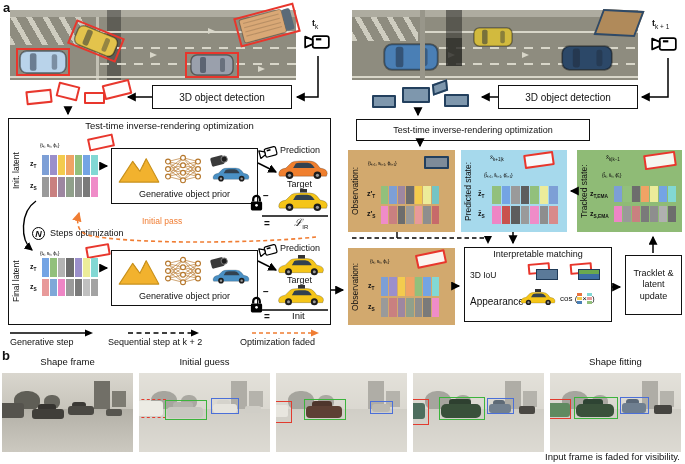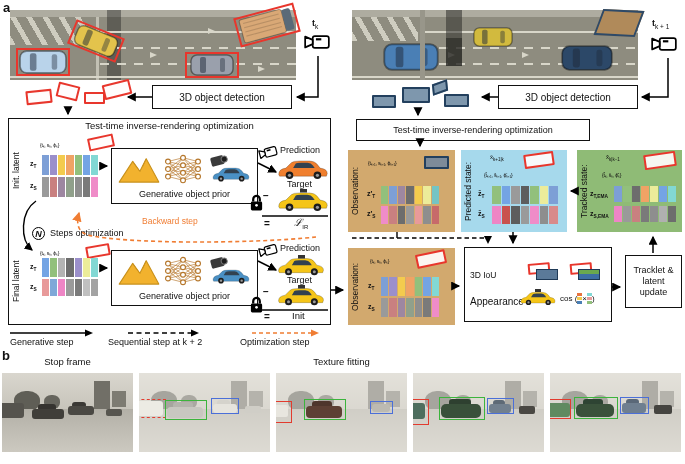--- a/index.html
+++ b/index.html
@@ -254,21 +254,21 @@
   <div class="txt" style="left:287px;top:180px;font-size:9px">Target</div>
   <div class="txt" style="left:263px;top:190px;font-size:10px;font-weight:bold">−</div>
   <svg class="icon" style="left:276px;top:189px" width="54" height="24">
       <use href="#sym-car" width="54" height="24" style="color:#f5c518"></use>
       <rect x="24" y="0" width="7" height="3.5" fill="#333"></rect>
     </svg>
   <div class="sumline" style="left:262px;top:215px;width:66px"></div>
   <div class="txt" style="left:264px;top:218px;font-size:10px;font-weight:bold">=</div>
   <div class="txt" style="left:294px;top:217px;font-size:10px;font-style:italic;font-family:'DejaVu Serif',serif"><span>ℒ</span><sub style="font-size:6px;font-style:normal;font-family:'Liberation Sans',sans-serif">IR</sub></div>
 
-  <div class="txt opline" style="left:142px;top:217px;font-size:8.5px">Backward step</div>
+  <div class="txt opline" style="left:142px;top:217px;font-size:8.5px">Initial pass</div>
 
   <div class="circn" style="left:32px;top:227px">N</div>
   <div class="txt" style="left:50px;top:229px;font-size:9px">Steps optimization</div>
 
   <div class="vlab" style="left:12px;top:250px;height:62px">Final latent</div>
   <div class="pose" style="left:40px;top:249px">{tₖ, sₖ, ϕₖ}</div>
   <div class="chip-red" style="left:86px;top:245px;width:24px;height:12px;transform:rotate(-10deg)"></div>
 
   <div class="zlabel" style="left:30px;top:263px"><span>z</span><sub>T</sub></div>
   <div class="stripes" style="left:42px;top:258px;width:56px;height:19px">
@@ -335,21 +335,21 @@
   <div class="txt" style="left:10px;top:338px;font-size:9px">Generative step</div>
   <svg class="icon" style="left:128px;top:329px" width="72" height="8">
     <line x1="0" y1="4" x2="63" y2="4" stroke="#000" stroke-width="1.6" stroke-dasharray="5,3.5"></line>
       <path d="M63 0.5 L71 4 L63 7.5 Z" fill="#000"></path>
   </svg>
   <div class="txt" style="left:108px;top:338px;font-size:9px">Sequential step at k + 2</div>
   <svg class="icon" style="left:252px;top:329px" width="68" height="8">
     <line x1="0" y1="4" x2="59" y2="4" stroke="#f07d33" stroke-width="1.6" stroke-dasharray="4,3"></line>
       <path d="M59 0.5 L67 4 L59 7.5 Z" fill="#f07d33"></path>
   </svg>
-  <div class="txt" style="left:240px;top:338px;font-size:9px">Optimization step</div>
+  <div class="txt" style="left:240px;top:338px;font-size:9px">Optimization faded</div>
 
   <div class="box" style="left:356px;top:119px;width:234px;height:22px;display:flex;align-items:center;justify-content:center">
     <span style="font-size:9px">Test-time inverse-rendering optimization</span>
   </div>
 
   <div class="panel" style="left:348px;top:150px;width:107px;height:82px;background:#d2a96e"></div>
   <div class="vlab" style="left:351px;top:152px;height:78px">Observation:</div>
   <div class="pose" style="left:368px;top:159px">{tₖ₊₁, sₖ₊₁, ϕₖ₊₁}</div>
   <div class="abs" style="left:424px;top:156px;width:25px;height:13px;background:#7d8b99;border:2px solid #23405e;border-radius:1px"></div>
   <div class="zlabel" style="left:367px;top:190px"><span>z′</span><sub>T</sub></div>
@@ -444,20 +444,21 @@
       <i style="background: rgb(154, 154, 154);"></i>
       <i style="background: rgb(201, 128, 128);"></i>
       <i style="background: rgb(157, 135, 161);"></i>
       <i style="background: rgb(144, 160, 139);"></i>
       <i style="background: rgb(142, 142, 142);"></i>
       <i style="background: rgb(122, 122, 122);"></i>
       <i style="background: rgb(239, 140, 200);"></i>
     </div>
 
   <div class="box" style="left:464px;top:247px;width:148px;height:75px"></div>
+  <div class="txt" style="left:464px;top:250px;width:148px;text-align:center;font-size:9px">Interpretable matching</div>
   <div class="txt" style="left:470px;top:271px;font-size:8.5px">3D IoU</div>
   <div class="abs" style="left:528px;top:262px;width:34px;height:22px">
     <div class="abs chip-red" style="left:0;top:1px;width:22px;height:11px;background:transparent;transform:rotate(-5deg)"></div>
     <div class="abs" style="left:8px;top:7px;width:22px;height:11px;background:#5b7a99;border:1.5px solid #1f3a57"></div>
   </div>
   <div class="abs" style="left:570px;top:262px;width:34px;height:22px">
     <div class="abs chip-red" style="left:0;top:1px;width:22px;height:11px;background:transparent;transform:rotate(-5deg)"></div>
     <div class="abs" style="left:8px;top:7px;width:22px;height:11px;background:linear-gradient(#6aa84f 50%,#3d6ea5 50%);border:1.5px solid #1f3a57"></div>
   </div>
   <div class="txt" style="left:470px;top:296px;font-size:10px">Appearance</div>
@@ -470,21 +471,21 @@
         <i style="background: rgb(232, 116, 64);"></i>
         <i style="background: rgb(243, 203, 78);"></i>
         <i style="background: rgb(74, 127, 181);"></i>
       </span><span>×</span><span class="vstripes">
         <i style="background: rgb(130, 216, 212);"></i>
         <i style="background: rgb(232, 154, 154);"></i>
         <i style="background: rgb(146, 192, 124);"></i>
       </span><span>)</span>
   </div>
 
-  <div class="box" style="left:625px;top:255px;width:57px;height:53px;display:flex;align-items:center;justify-content:center;text-align:center">
+  <div class="box" style="left:625px;top:255px;width:57px;height:60px;display:flex;align-items:center;justify-content:center;text-align:center">
     <span style="font-size:9px;line-height:1.25;width:52px">Tracklet &amp; latent update</span>
   </div>
 
   <svg class="icon" style="left:0;top:0;pointer-events:none" width="685" height="464">
     <defs>
       <marker id="ab" markerWidth="7" markerHeight="7" refX="5.2" refY="3" orient="auto">
           <path d="M0 0 L6 3 L0 6 Z" fill="#000"></path>
         </marker>
       <marker id="ao" markerWidth="7" markerHeight="7" refX="5.2" refY="3" orient="auto">
           <path d="M0 0 L6 3 L0 6 Z" fill="#f07d33"></path>
@@ -510,22 +511,23 @@
       <path d="M456 286 L459 286" marker-end="url(#ab)"></path>
       <path d="M612 287 L620 287" marker-end="url(#ab)"></path>
       <path d="M653 253 L653 237" marker-end="url(#ab)"></path>
     </g>
     <path d="M352 238 L488 238 L488 243" stroke="#000" stroke-width="1.4" stroke-dasharray="4.5,3" fill="none" marker-end="url(#ab)"></path>
     <path d="M316 237 C250 244 125 244 88 235 C78 232 76 224 79 213" stroke="#f07d33" stroke-width="1.6" stroke-dasharray="4,3" fill="none" marker-end="url(#ao)"></path>
   </svg>
 
   <div class="txt" style="left:2px;top:349px;font-size:13px;font-weight:bold">b</div>
 
-  <div class="txt" style="left:2px;top:357px;width:131px;text-align:center;font-size:9.5px">Stop frame</div>
-  <div class="txt" style="left:276px;top:357px;width:131px;text-align:center;font-size:9.5px">Texture fitting</div>
+  <div class="txt" style="left:2px;top:357px;width:131px;text-align:center;font-size:9.5px">Shape frame</div>
+  <div class="txt" style="left:139px;top:357px;width:131px;text-align:center;font-size:9.5px">Initial guess</div>
+  <div class="txt" style="left:550px;top:357px;width:131px;text-align:center;font-size:9.5px">Shape fitting</div>
 
   <div class="photo" style="left:2px;top:373px">
     <div class="abs" style="left:92px;top:8px;width:16px;height:28px;background:#716f67"></div>
     <div class="abs" style="left:110px;top:18px;width:14px;height:16px;background:#7d7b72"></div>
     <div class="abs" style="left:12px;top:18px;width:26px;height:20px;background:#5f5e56;border-radius:45%"></div>
     <div class="abs" style="left:42px;top:22px;width:16px;height:14px;background:#66655d;border-radius:45%"></div>
     <div class="abs" style="left:0;top:36px;width:131px;height:43px;background:linear-gradient(#b3b0a7,#ccc9c0)"></div>
     <div class="abs" style="left:-4px;top:30px;width:26px;height:15px;background:#55534d;border-radius:3px"></div>
     <div class="abs" style="left:36px;top:31px;width:18px;height:7px;background:#35332f;border-radius:3px"></div>
     <div class="abs" style="left:30px;top:36px;width:32px;height:10px;background:#403e39;border-radius:3px"></div>
@@ -597,14 +599,15 @@
     <div class="bb" style="left:-5px;top:26px;width:26px;height:20px;border:1.5px solid #e23b2e"></div>
     <div class="abs" style="left:33px;top:26px;width:20px;height:8px;background:#2e4433;border-radius:3px"></div>
     <div class="abs" style="left:26px;top:31px;width:38px;height:13px;background:#3a523b;border-radius:5px"></div>
     <div class="bb" style="left:24px;top:24px;width:44px;height:22px;border:1px solid #3cb43c"></div>
     <div class="abs" style="left:76px;top:26px;width:13px;height:6px;background:#5a6878;border-radius:3px"></div>
     <div class="abs" style="left:72px;top:30px;width:24px;height:10px;background:#6f7f90;border-radius:3px"></div>
     <div class="bb" style="left:70px;top:24px;width:29px;height:17px;border:1px solid #4b6fd8"></div>
     <div class="abs" style="left:104px;top:32px;width:18px;height:9px;background:#454440;border-radius:2px"></div>
   </div>
 
+  <div class="txt" style="left:380px;top:452px;width:300px;text-align:right;font-size:9.5px">Input frame is faded for visibility.</div>
 
 </div>
 
 </body></html>

